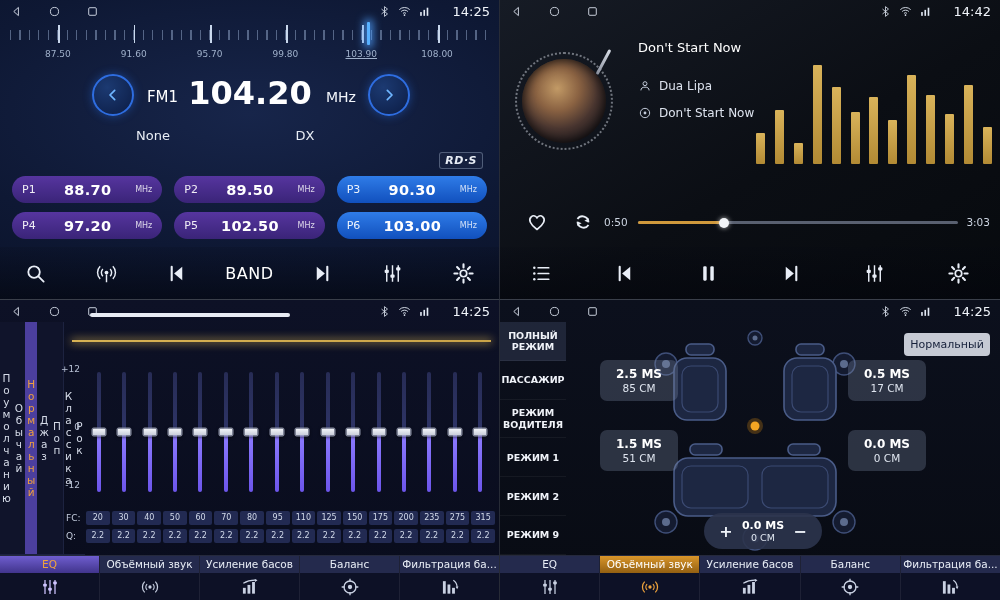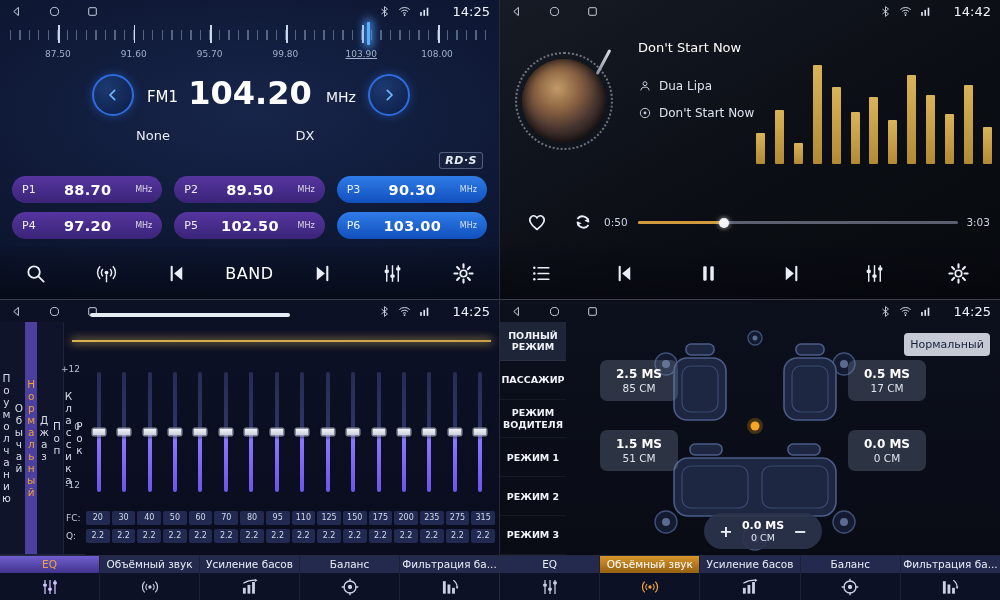--- a/index.html
+++ b/index.html
@@ -727,21 +727,21 @@
           </span>
           <span class="sb-time">14:25</span>
         </div>
       </header>
     <aside class="sur-sidebar" id="surround-modes">
         <div class="sur-mode active">ПОЛНЫЙ РЕЖИМ</div>
         <div class="sur-mode">ПАССАЖИР</div>
         <div class="sur-mode">РЕЖИМ ВОДИТЕЛЯ</div>
         <div class="sur-mode">РЕЖИМ 1</div>
         <div class="sur-mode">РЕЖИМ 2</div>
-        <div class="sur-mode">РЕЖИМ 3</div>
+        <div class="sur-mode">РЕЖИМ 9</div>
       </aside>
     <button class="profile-btn">Нормальный</button>
     <svg class="car-graphic" width="210" height="228" viewBox="0 0 210 228">
       <g fill="#141b30" stroke="#3f4f78" stroke-width="1.4">
         <circle cx="16" cy="38" r="11"></circle>
           <circle cx="194" cy="38" r="11"></circle>
         <circle cx="16" cy="196" r="11"></circle>
           <circle cx="194" cy="196" r="11"></circle>
         <circle cx="105" cy="12" r="7"></circle>
           <circle cx="105" cy="212" r="12"></circle>

